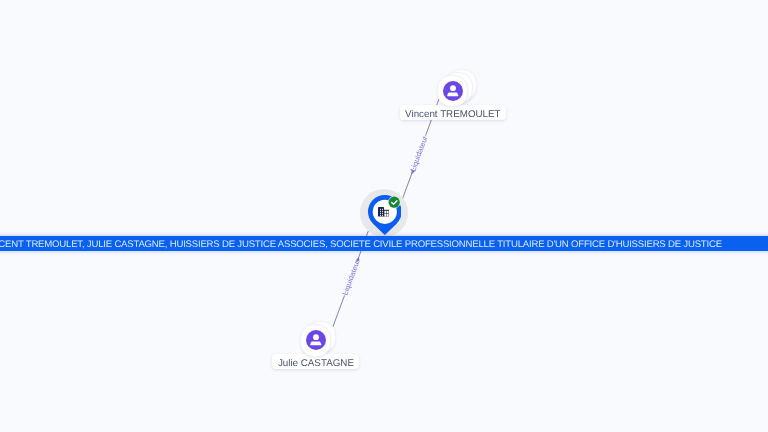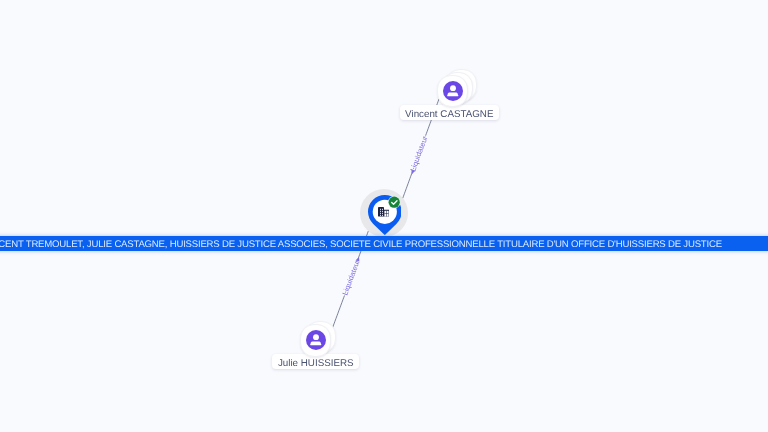--- a/index.html
+++ b/index.html
@@ -31,21 +31,21 @@
       <div>
         <div class="card" style="left:446.2px;top:68.55000000000001px;width:31.2px;height:32.1px;z-index:3;"></div>
         <div class="card" style="left:441.6px;top:71.95px;width:31.2px;height:32.1px;z-index:4;"></div>
         <div class="card" style="left:437px;top:75.35000000000001px;width:31.2px;height:32.1px;z-index:6;"></div>
         <div class="avatar" style="left:442.70000000000005px;top:81.30000000000001px;z-index:7;"><svg width="20" height="20" viewBox="0 0 40 40">
             <circle cx="20" cy="20" r="20" fill="#6b47e6"></circle>
             <circle cx="20" cy="14.3" r="5.9" fill="#fff"></circle>
             <path d="M13.4 23.0h13.2a2.3 2.3 0 0 1 2.12 1.42l1.9 4.6a1 1 0 0 1-.92 1.38H9.3a1 1 0 0 1-.92-1.38l1.9-4.6A2.3 2.3 0 0 1 12.4 23.0z" fill="#fff"></path>
           </svg></div>
       </div>
-      <div class="nlabel" style="padding: 0px 5.5px; left: 399.6px; top: 105.3px;">Vincent CASTAGNE</div>
+      <div class="nlabel" style="padding: 0px 5.5px; left: 399.6px; top: 105.3px;">Vincent TREMOULET</div>
       <div>
         <div style="position:absolute;left:360px;top:189px;width:48px;height:48px;border-radius:50%;background:radial-gradient(circle,#e8e8eb 0%,#e8e8eb 80%,rgba(232,232,235,0) 100%);"></div>
         <svg style="position:absolute;left:367.5px;top:195.2px;" width="33.6" height="40.2" viewBox="0 0 33.6 40.2">
           <path d="M5.27 29.02A16.8 16.8 0 1 1 28.33 29.02L17.45 39.6a.93.93 0 0 1-1.3 0z" fill="#0a5df0"></path>
           <circle cx="16.8" cy="16.8" r="12.1" fill="#fff"></circle>
         </svg>
         <svg style="position:absolute;left:377.9px;top:207.3px;" width="11.2" height="9.5" viewBox="0 0 44.8 38">
           <rect x="0" y="0" width="24" height="38" rx="1.6" fill="#1d2442"></rect>
           <rect x="22.4" y="11.2" width="22.4" height="26.8" rx="1.4" fill="#1d2442"></rect>
           <rect x="25.6" y="15.2" width="16.8" height="22.8" fill="#fbfcfe"></rect>
@@ -73,21 +73,21 @@
       <div class="companyLabel" style="left: -17px; top: 236px; width: 800px;">VINCENT TREMOULET, JULIE CASTAGNE, HUISSIERS DE JUSTICE ASSOCIES, SOCIETE CIVILE PROFESSIONNELLE TITULAIRE D'UN OFFICE D'HUISSIERS DE JUSTICE</div>
       <div>
         <div class="card" style="left:304.9px;top:321.05px;width:31.2px;height:32.1px;z-index:4;"></div>
         <div class="card" style="left:300.29999999999995px;top:324.45px;width:31.2px;height:32.1px;z-index:6;"></div>
         <div class="avatar" style="left:306px;top:330.4px;z-index:7;"><svg width="20" height="20" viewBox="0 0 40 40">
             <circle cx="20" cy="20" r="20" fill="#6b47e6"></circle>
             <circle cx="20" cy="14.3" r="5.9" fill="#fff"></circle>
             <path d="M13.4 23.0h13.2a2.3 2.3 0 0 1 2.12 1.42l1.9 4.6a1 1 0 0 1-.92 1.38H9.3a1 1 0 0 1-.92-1.38l1.9-4.6A2.3 2.3 0 0 1 12.4 23.0z" fill="#fff"></path>
           </svg></div>
       </div>
-      <div class="nlabel" style="padding: 0px 5.5px; left: 272.4px; top: 354.4px;">Julie HUISSIERS</div>
+      <div class="nlabel" style="padding: 0px 5.5px; left: 272.4px; top: 354.4px;">Julie CASTAGNE</div>
     </div>
   <svg class="layer" id="edgetext">
       <g transform="translate(419.00,153.68) rotate(-69.93)">
         <text x="0" y="2.45" font-size="7.5" font-family="&quot;Liberation Sans&quot;,sans-serif" text-anchor="middle" fill="none" stroke="#fbfbfd" stroke-width="2.2" stroke-linejoin="round">Liquidateur</text>
         <text x="0" y="2.45" font-size="7.5" font-family="&quot;Liberation Sans&quot;,sans-serif" text-anchor="middle" fill="#7a6ee0">Liquidateur</text>
         <polygon points="-21.9625,0.25 -17.662499999999998,-1.642 -17.662499999999998,2.142" fill="#7a6ee0"></polygon>
       </g>
       <g transform="translate(351.19,277.41) rotate(-69.69)">
         <text x="0" y="2.45" font-size="7.5" font-family="&quot;Liberation Sans&quot;,sans-serif" text-anchor="middle" fill="none" stroke="#fbfbfd" stroke-width="2.2" stroke-linejoin="round">Liquidateur</text>
         <text x="0" y="2.45" font-size="7.5" font-family="&quot;Liberation Sans&quot;,sans-serif" text-anchor="middle" fill="#7a6ee0">Liquidateur</text>

